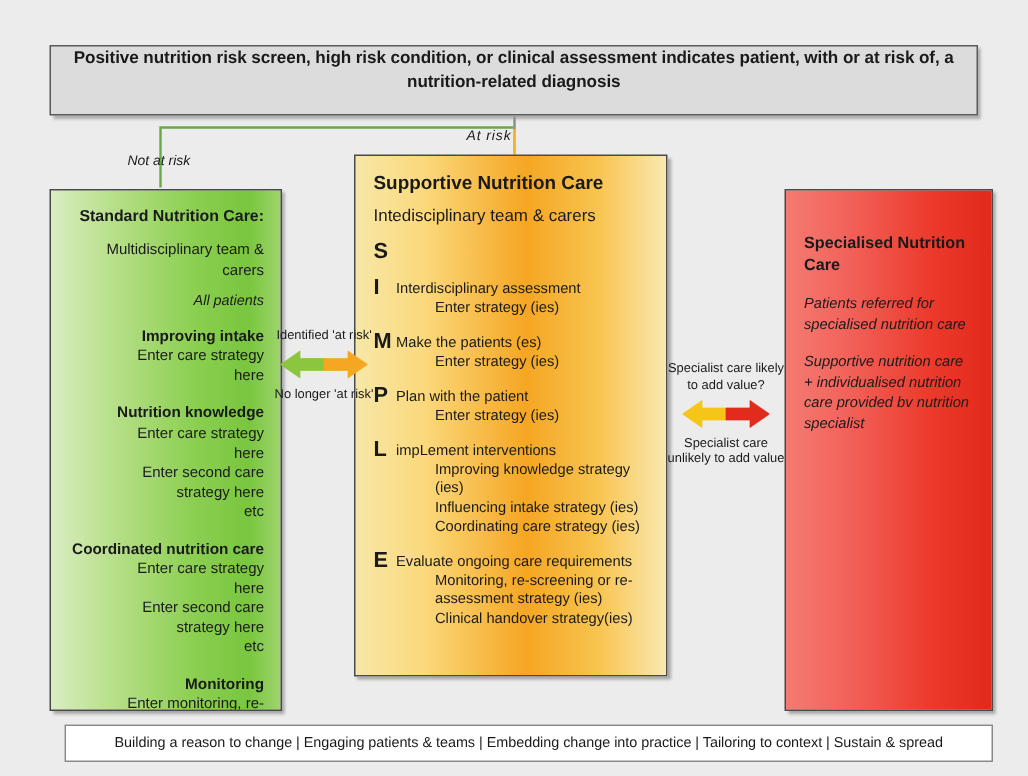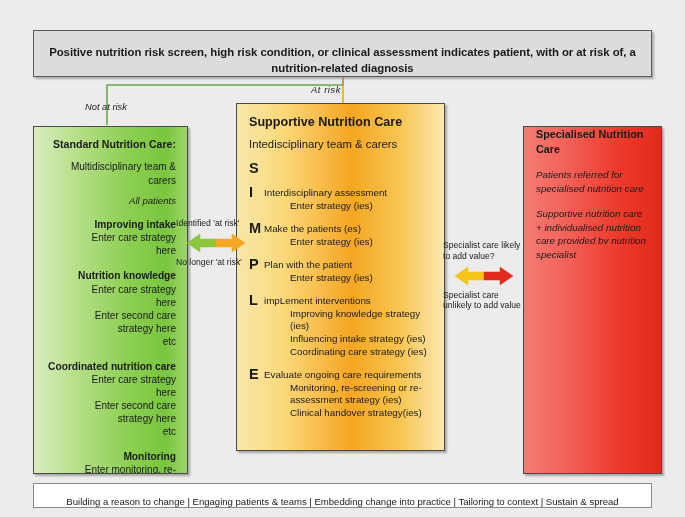--- a/index.html
+++ b/index.html
@@ -29,21 +29,21 @@
     position: absolute;
     left: 33px;
     top: 30px;
     width: 619px;
     height: 47px;
     box-sizing: border-box;
     background: #dcdcdc;
     border: 1px solid #5a5a5a;
     box-shadow: 2px 2px 2px rgba(0,0,0,0.28);
     display: flex;
-    align-items: flex-end;
+    align-items: flex-start;
     justify-content: center;
     text-align: center;
     padding: 0 14px;
   }
   .header-text {
     font-size: 11.4px;
     font-weight: bold;
     line-height: 1.42;
     letter-spacing: -0.05px;
   }
@@ -108,21 +108,21 @@
   .panel-red {
     left: 523px;
     top: 126px;
     width: 139px;
     height: 348px;
     background: linear-gradient(to right,
         #f47b72 0%,
         #f2625a 30%,
         #ec3a2c 70%,
         #e2291a 100%);
-    padding: 0 12px;
+    padding: 28px 12px;
   }
 
   
   .p-title {
     font-size: 10.6px;
     font-weight: bold;
     line-height: 1.35;
     margin: 0 0 9px 0;
   }
   .p-sub {
@@ -198,48 +198,48 @@
   .r-ital {
     font-size: 9.8px;
     font-style: italic;
     line-height: 1.38;
     margin: 0 0 12px 0;
   }
 
   
   .arrow-cluster {
     position: absolute;
-    text-align: left;
+    text-align: center;
     width: 80px;
   }
   .arrow-cluster.left { left: 176px; top: 218px; }
   .arrow-cluster.right { left: 443px; top: 240px; width: 82px; }
 
   .arrow-label {
     font-size: 8.6px;
     line-height: 1.26;
     color: #1a1a1a;
   }
   .arrow-gfx {
     display: block;
     margin: 3px auto;
   }
 
   
   .footer-box {
     position: absolute;
-    left: 33px;
+    left: 43px;
     top: 483px;
     width: 619px;
     height: 25px;
     box-sizing: border-box;
     background: #ffffff;
     border: 1px solid #8a8a8a;
     display: flex;
-    align-items: flex-end;
+    align-items: center;
     justify-content: center;
   }
   .footer-text {
     font-size: 9.6px;
     line-height: 1.2;
     white-space: nowrap;
     letter-spacing: -0.02px;
   }
 </style>
 </head>

